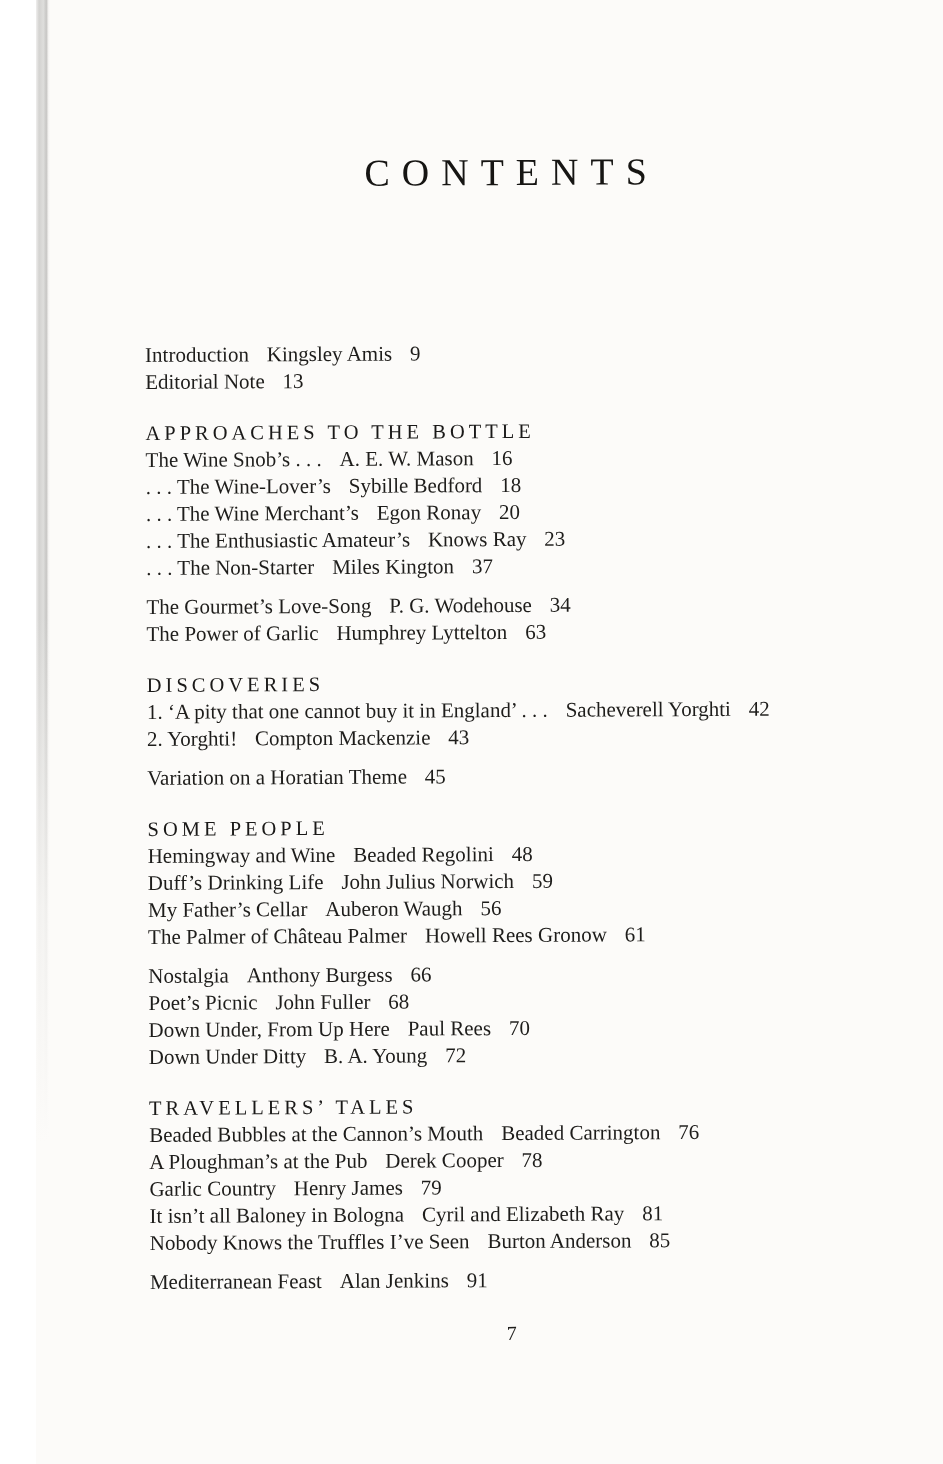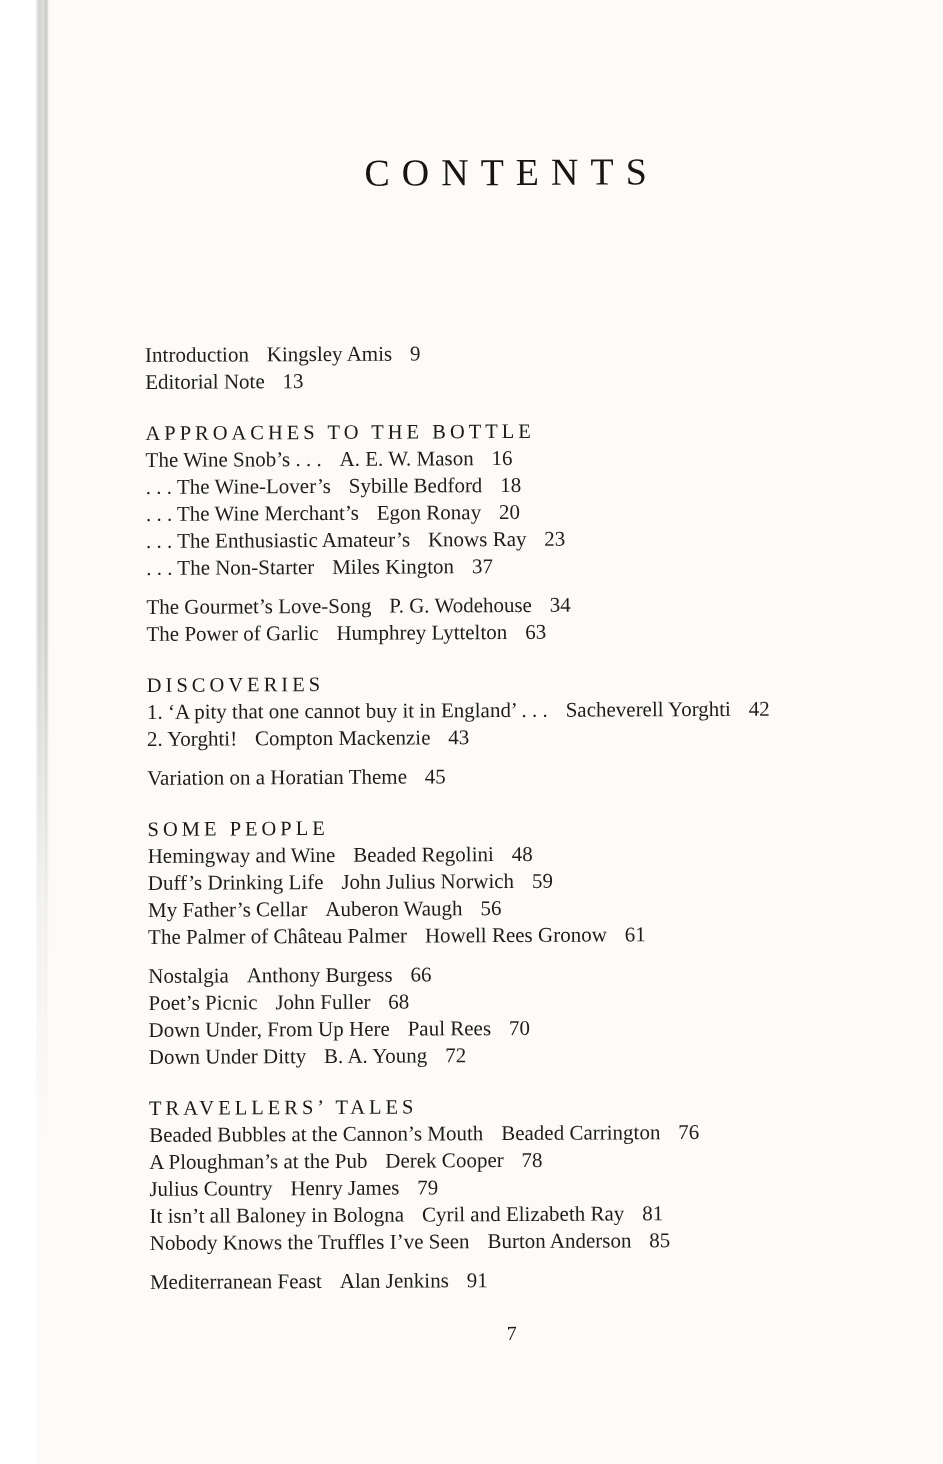--- a/index.html
+++ b/index.html
@@ -87,21 +87,21 @@
         <p class="line"><span class="t">Nostalgia</span><span class="a">Anthony Burgess</span><span class="pg">66</span></p>
         <p class="line"><span class="t">Poet’s Picnic</span><span class="a">John Fuller</span><span class="pg">68</span></p>
         <p class="line"><span class="t">Down Under, From Up Here</span><span class="a">Paul Rees</span><span class="pg">70</span></p>
         <p class="line"><span class="t">Down Under Ditty</span><span class="a">B. A. Young</span><span class="pg">72</span></p>
       </div>
 
       <div class="block headed">
         <h2 class="sec">TRAVELLERS’ TALES</h2>
         <p class="line"><span class="t">Beaded Bubbles at the Cannon’s Mouth</span><span class="a">Beaded Carrington</span><span class="pg">76</span></p>
         <p class="line"><span class="t">A Ploughman’s at the Pub</span><span class="a">Derek Cooper</span><span class="pg">78</span></p>
-        <p class="line"><span class="t">Julius Country</span><span class="a">Henry James</span><span class="pg">79</span></p>
+        <p class="line"><span class="t">Garlic Country</span><span class="a">Henry James</span><span class="pg">79</span></p>
         <p class="line"><span class="t">It isn’t all Baloney in Bologna</span><span class="a">Cyril and Elizabeth Ray</span><span class="pg">81</span></p>
         <p class="line"><span class="t">Nobody Knows the Truffles I’ve Seen</span><span class="a">Burton Anderson</span><span class="pg">85</span></p>
       </div>
 
       <div class="block">
         <p class="line"><span class="t">Mediterranean Feast</span><span class="a">Alan Jenkins</span><span class="pg">91</span></p>
       </div>
 
       <p class="footer">7</p>
     </div>

